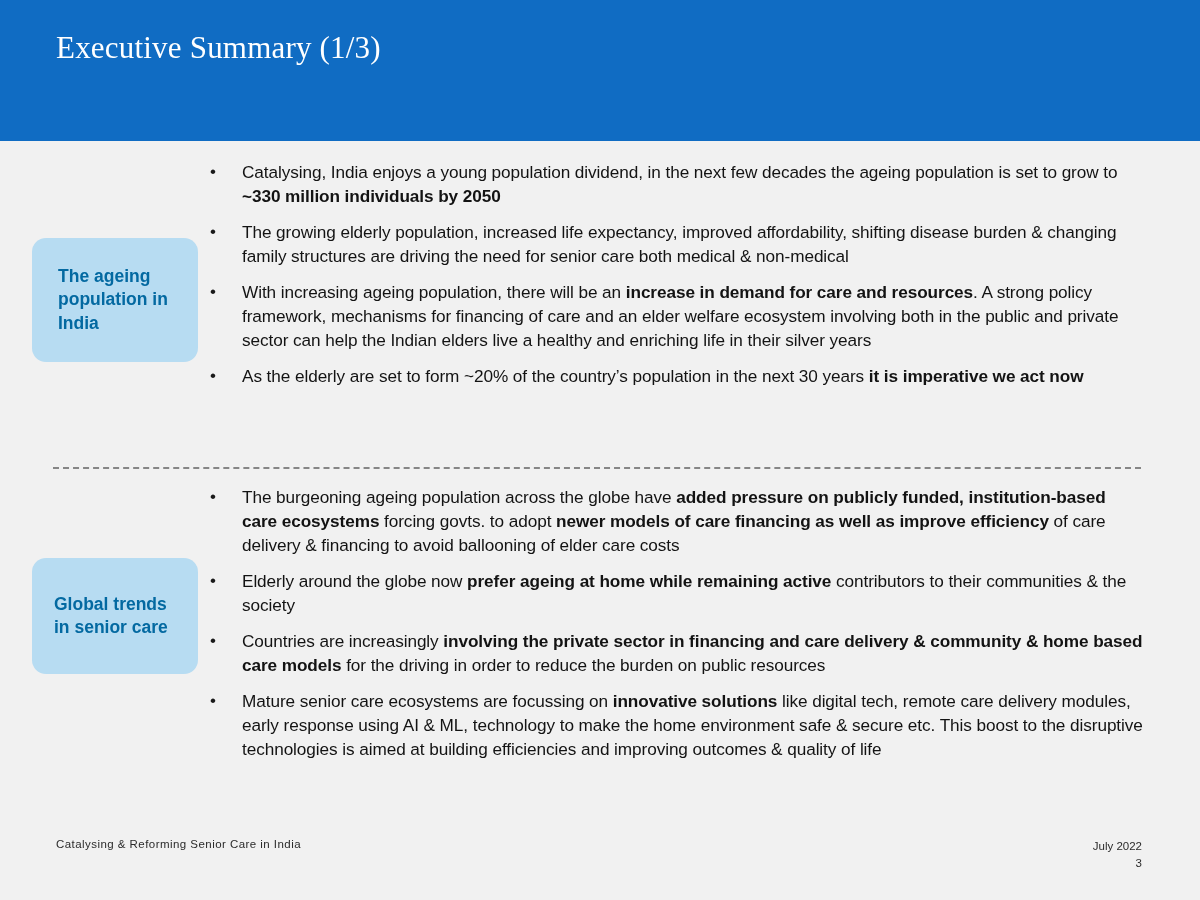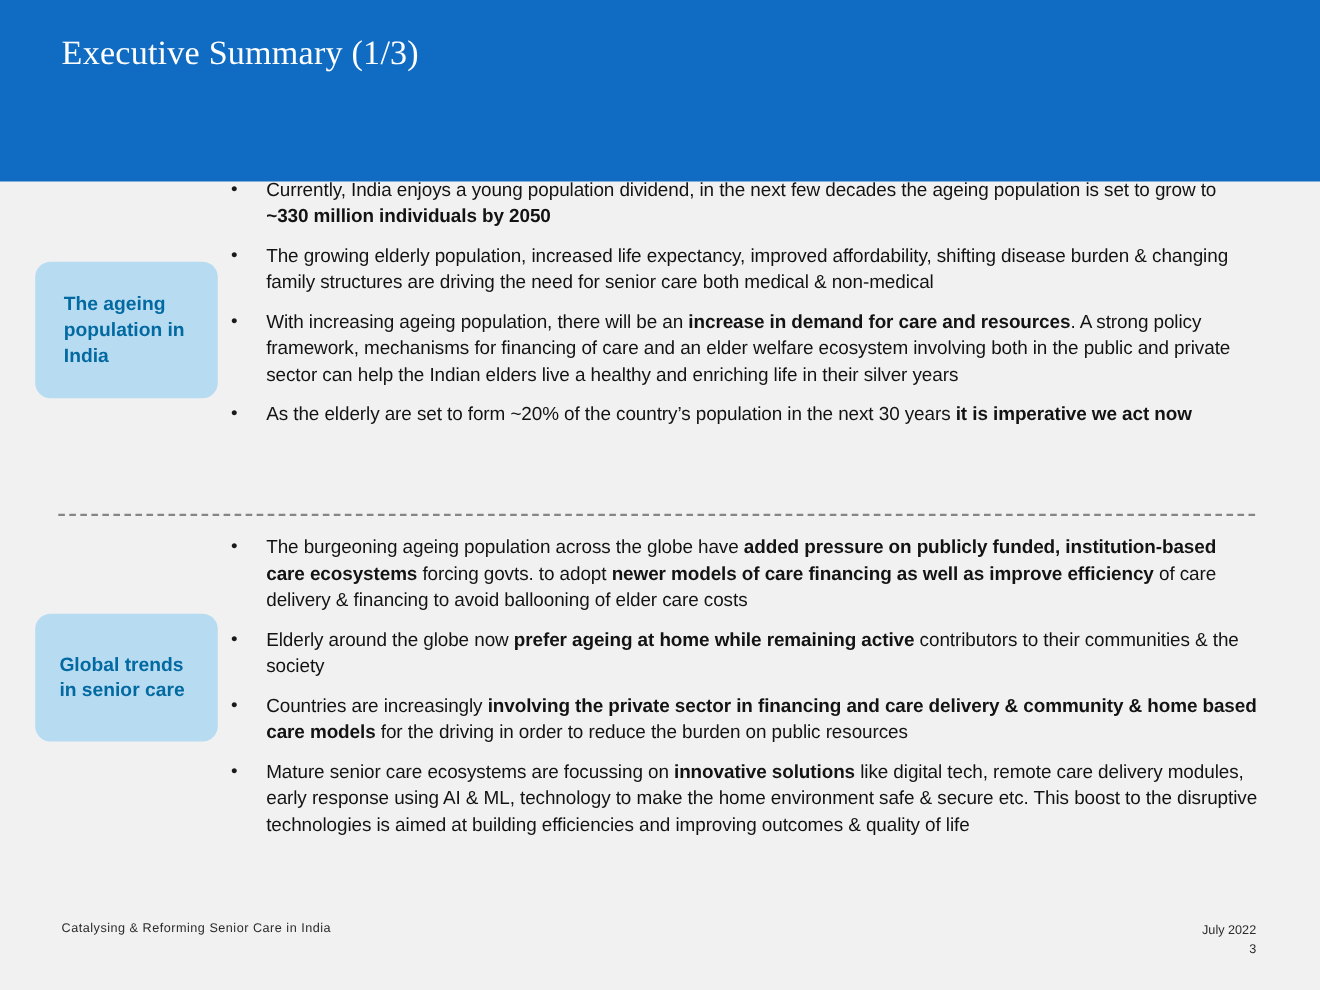--- a/index.html
+++ b/index.html
@@ -21,21 +21,21 @@
     height: 900px;
     background: #f1f1f1;
   }
 
   
   .header-bar {
     position: absolute;
     left: 0;
     top: 0;
     width: 1200px;
-    height: 165px;
+    height: 141px;
     background: #106cc3;
   }
   .slide-title {
     position: absolute;
     left: 56px;
     top: 30px;
     font-family: "Liberation Serif", serif;
     font-size: 31px;
     font-weight: 400;
     color: #ffffff;
@@ -152,21 +152,21 @@
     <div class="slide-title">Executive Summary (1/3)</div>
   </div>
 
   <div class="section" id="section-0">
     <div class="label-box">
       <span class="label-box-text">The ageing population in India</span>
     </div>
     <div class="bullets">
         <div class="bullet-row">
           <span class="bullet-mark">•</span>
-          <span class="bullet-text"><span>Currently, India enjoys a young population dividend, in the next few decades the ageing population is set to grow to </span><b>~330 million individuals by 2050</b></span>
+          <span class="bullet-text"><span>Catalysing, India enjoys a young population dividend, in the next few decades the ageing population is set to grow to </span><b>~330 million individuals by 2050</b></span>
         </div>
         <div class="bullet-row">
           <span class="bullet-mark">•</span>
           <span class="bullet-text"><span>The growing elderly population, increased life expectancy, improved affordability, shifting disease burden &amp; changing family structures are driving the need for senior care both medical &amp; non-medical</span></span>
         </div>
         <div class="bullet-row">
           <span class="bullet-mark">•</span>
           <span class="bullet-text"><span>With increasing ageing population, there will be an </span><b>increase in demand for care and resources</b><span>. A strong policy framework, mechanisms for financing of care and an elder welfare ecosystem involving both in the public and private sector can help the Indian elders live a healthy and enriching life in their silver years</span></span>
         </div>
         <div class="bullet-row">

